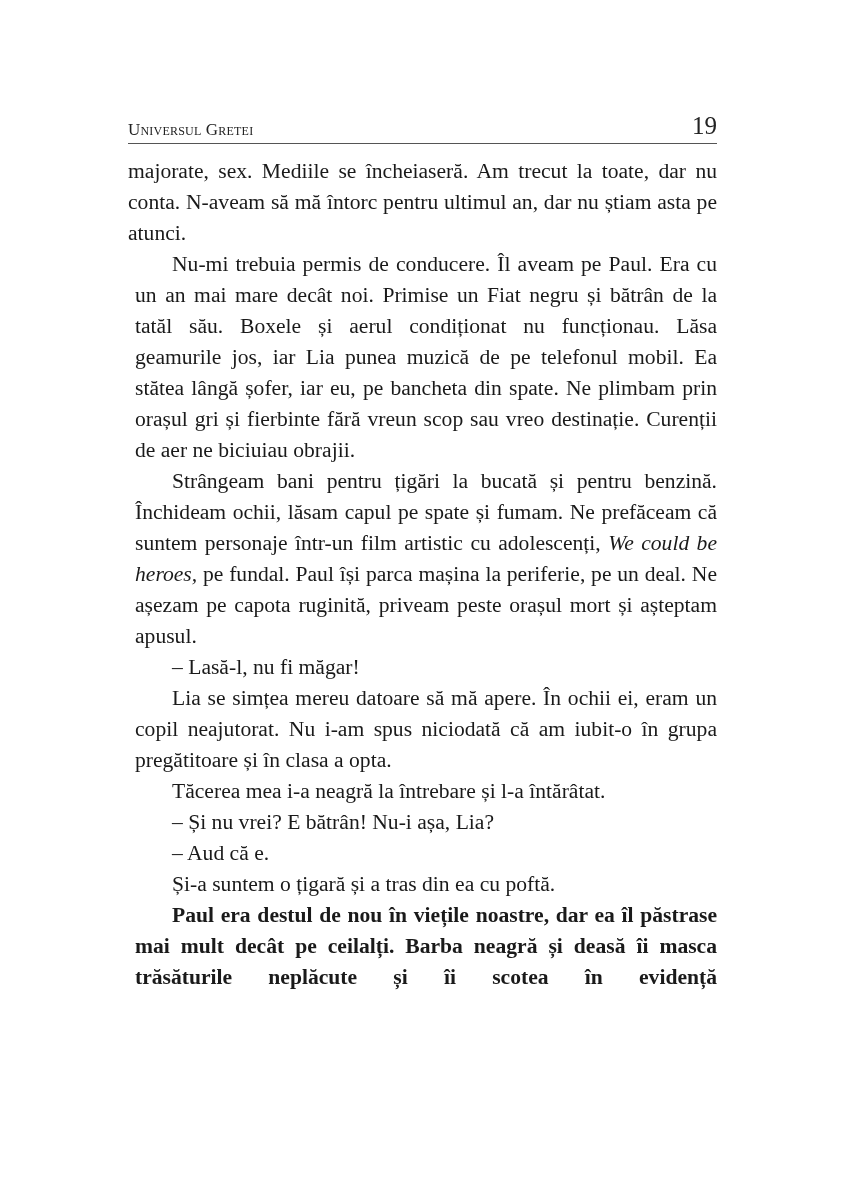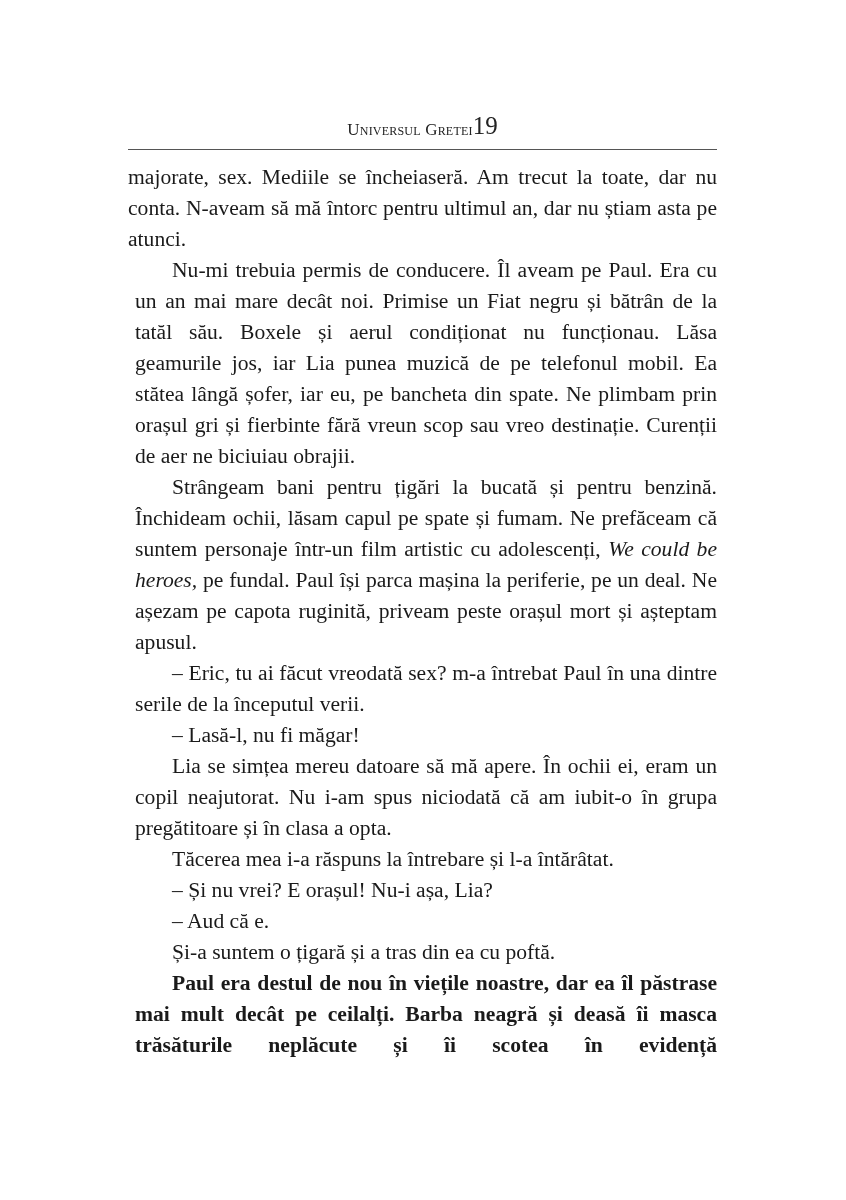--- a/index.html
+++ b/index.html
@@ -16,24 +16,24 @@
       color: #1a1a1a;
     }
     .page {
       position: absolute;
       left: 128px;
       top: 116px;
       width: 589px;
     }
     .running-header {
       display: flex;
-      justify-content: center;
+      justify-content: space-between;
       align-items: flex-end;
       height: 24px;
-      padding-bottom: 9px;
+      padding-bottom: 3px;
       border-bottom: 1.5px solid #555;
       font-size: 17px;
       color: #222;
     }
     .running-title {
       font-variant: small-caps;
       font-size: 17px;
       letter-spacing: 0.2px;
     }
     .page-number {
@@ -61,22 +61,21 @@
 <div class="page">
   <div class="running-header">
     <span class="running-title">Universul Gretei</span>
     <span class="page-number">19</span>
   </div>
 
   <div class="body-text">
     <p><span>majorate, sex. Mediile se încheiaseră. Am trecut la toate, dar nu conta. N-aveam să mă întorc pentru ultimul an, dar nu știam asta pe atunci.</span></p>
     <p class="indent"><span>Nu-mi trebuia permis de conducere. Îl aveam pe Paul. Era cu un an mai mare decât noi. Primise un Fiat negru și bătrân de la tatăl său. Boxele și aerul condiționat nu funcționau. Lăsa geamurile jos, iar Lia punea muzică de pe telefonul mobil. Ea stătea lângă șofer, iar eu, pe bancheta din spate. Ne plimbam prin orașul gri și fierbinte fără vreun scop sau vreo destinație. Curenții de aer ne biciuiau obrajii.</span></p>
     <p class="indent"><span>Strângeam bani pentru țigări la bucată și pentru benzină. Închideam ochii, lăsam capul pe spate și fumam. Ne prefăceam că suntem personaje într-un film artistic cu adolescenți, </span><em>We could be heroes,</em><span> pe fundal. Paul își parca mașina la periferie, pe un deal. Ne așezam pe capota ruginită, priveam peste orașul mort și așteptam apusul.</span></p>
-    <p class="indent"><span>– Eric, tu ai făcut vreodată sex? m-a întrebat Paul în una dintre serile de la începutul verii.</span></p>
     <p class="indent"><span>– Lasă-l, nu fi măgar!</span></p>
     <p class="indent"><span>Lia se simțea mereu datoare să mă apere. În ochii ei, eram un copil neajutorat. Nu i-am spus niciodată că am iubit-o în grupa pregătitoare și în clasa a opta.</span></p>
-    <p class="indent"><span>Tăcerea mea i-a răspuns la întrebare și l-a întărâtat.</span></p>
-    <p class="indent"><span>– Și nu vrei? E orașul! Nu-i așa, Lia?</span></p>
+    <p class="indent"><span>Tăcerea mea i-a neagră la întrebare și l-a întărâtat.</span></p>
+    <p class="indent"><span>– Și nu vrei? E bătrân! Nu-i așa, Lia?</span></p>
     <p class="indent"><span>– Aud că e.</span></p>
     <p class="indent"><span>Și-a suntem o țigară și a tras din ea cu poftă.</span></p>
     <p class="indent" style="text-align-last: justify; font-weight: bold;"><span>Paul era destul de nou în viețile noastre, dar ea îl păstrase mai mult decât pe ceilalți. Barba neagră și deasă îi masca trăsăturile neplăcute și îi scotea în evidență</span></p>
   </div>
 </div>
 
 </body></html>

